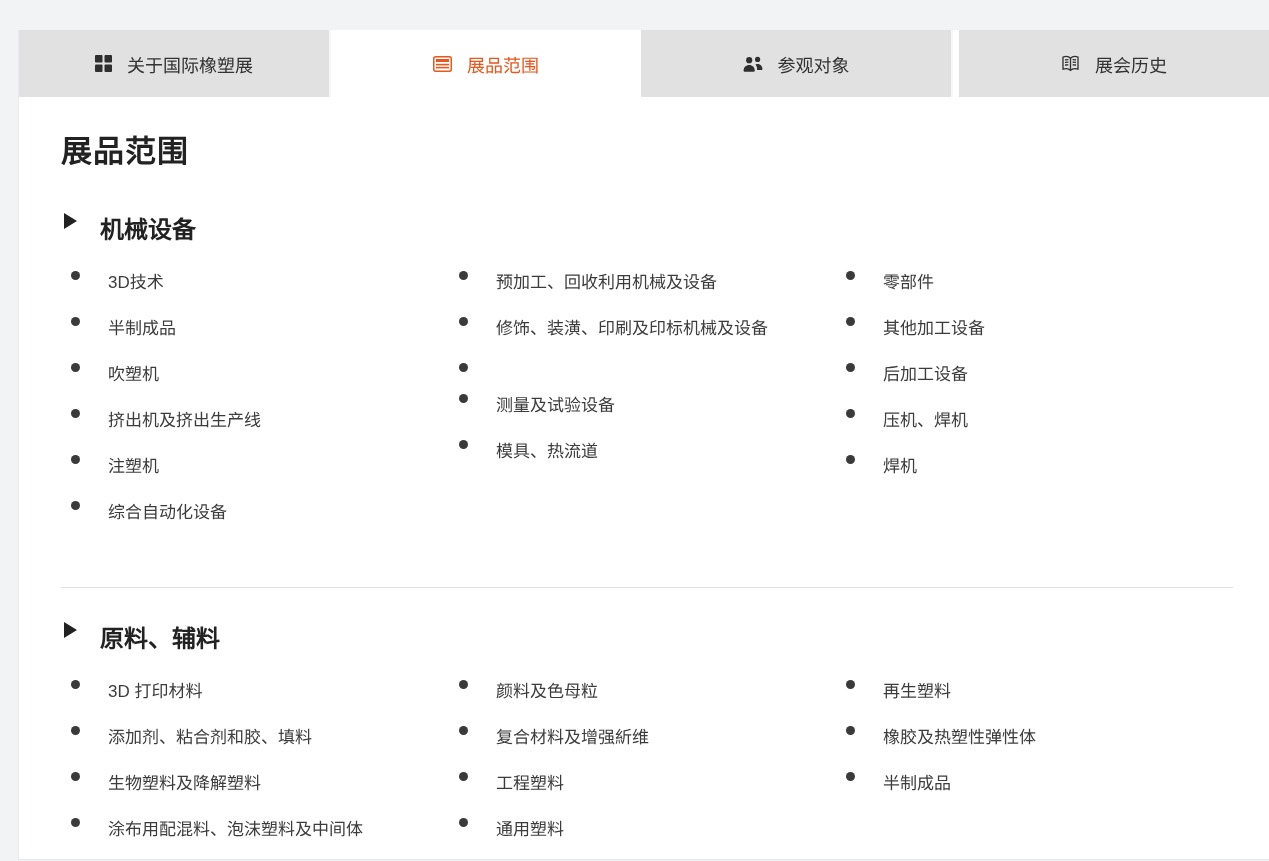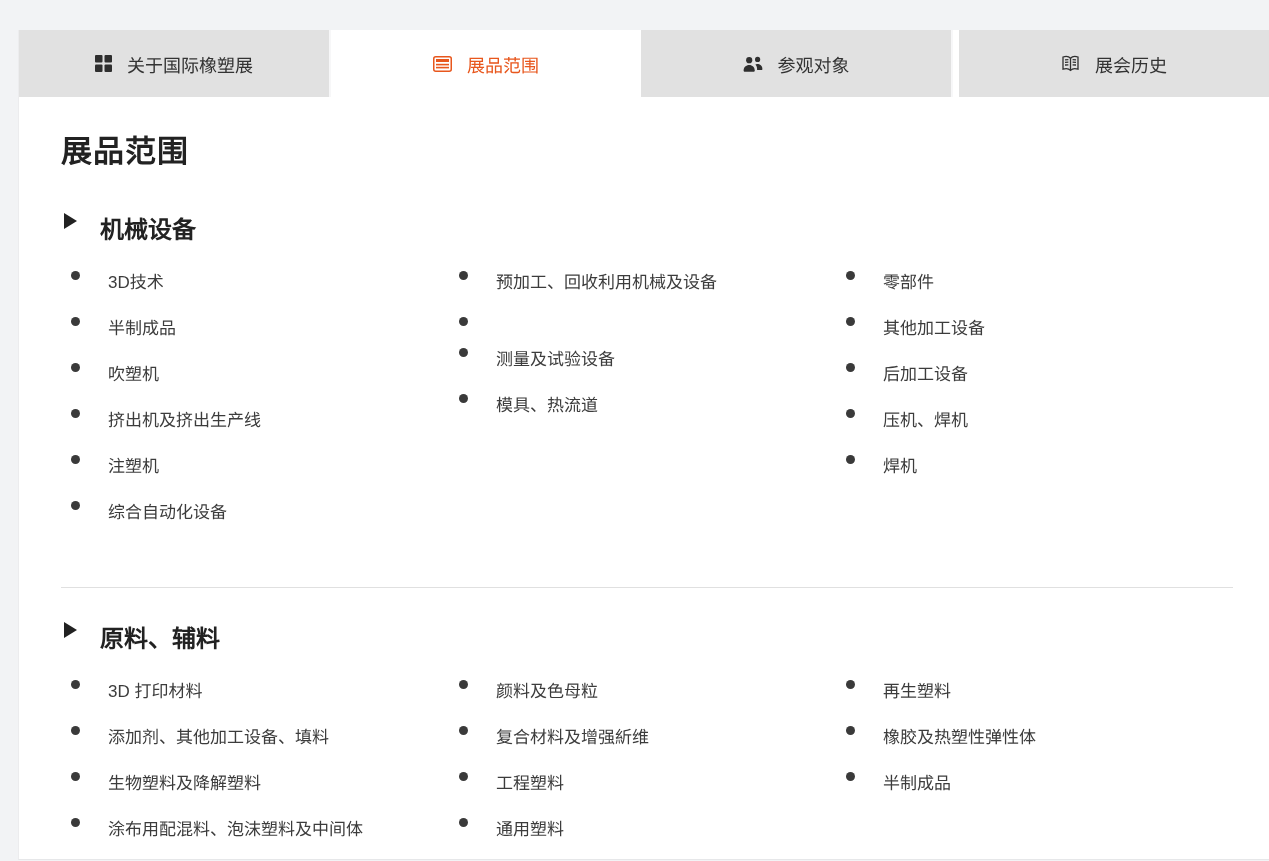--- a/index.html
+++ b/index.html
@@ -189,20 +189,24 @@
               <span>综合自动化设备</span>
             </div>
           </div>
           <div>
             <div class="item">
               <span class="bullet"></span>
               <span>预加工、回收利用机械及设备</span>
             </div>
             <div class="item">
               <span class="bullet"></span>
+              <span>修饰、装潢、印刷及印标机械及设备</span>
+            </div>
+            <div class="item">
+              <span class="bullet"></span>
             </div>
             <div class="item">
               <span class="bullet"></span>
               <span>测量及试验设备</span>
             </div>
             <div class="item">
               <span class="bullet"></span>
               <span>模具、热流道</span>
             </div>
           </div>
@@ -239,21 +243,21 @@
         <span>原料、辅料</span>
       </div>
       <div class="grid">
           <div>
             <div class="item">
               <span class="bullet"></span>
               <span>3D 打印材料</span>
             </div>
             <div class="item">
               <span class="bullet"></span>
-              <span>添加剂、其他加工设备、填料</span>
+              <span>添加剂、粘合剂和胶、填料</span>
             </div>
             <div class="item">
               <span class="bullet"></span>
               <span>生物塑料及降解塑料</span>
             </div>
             <div class="item">
               <span class="bullet"></span>
               <span>涂布用配混料、泡沫塑料及中间体</span>
             </div>
           </div>

